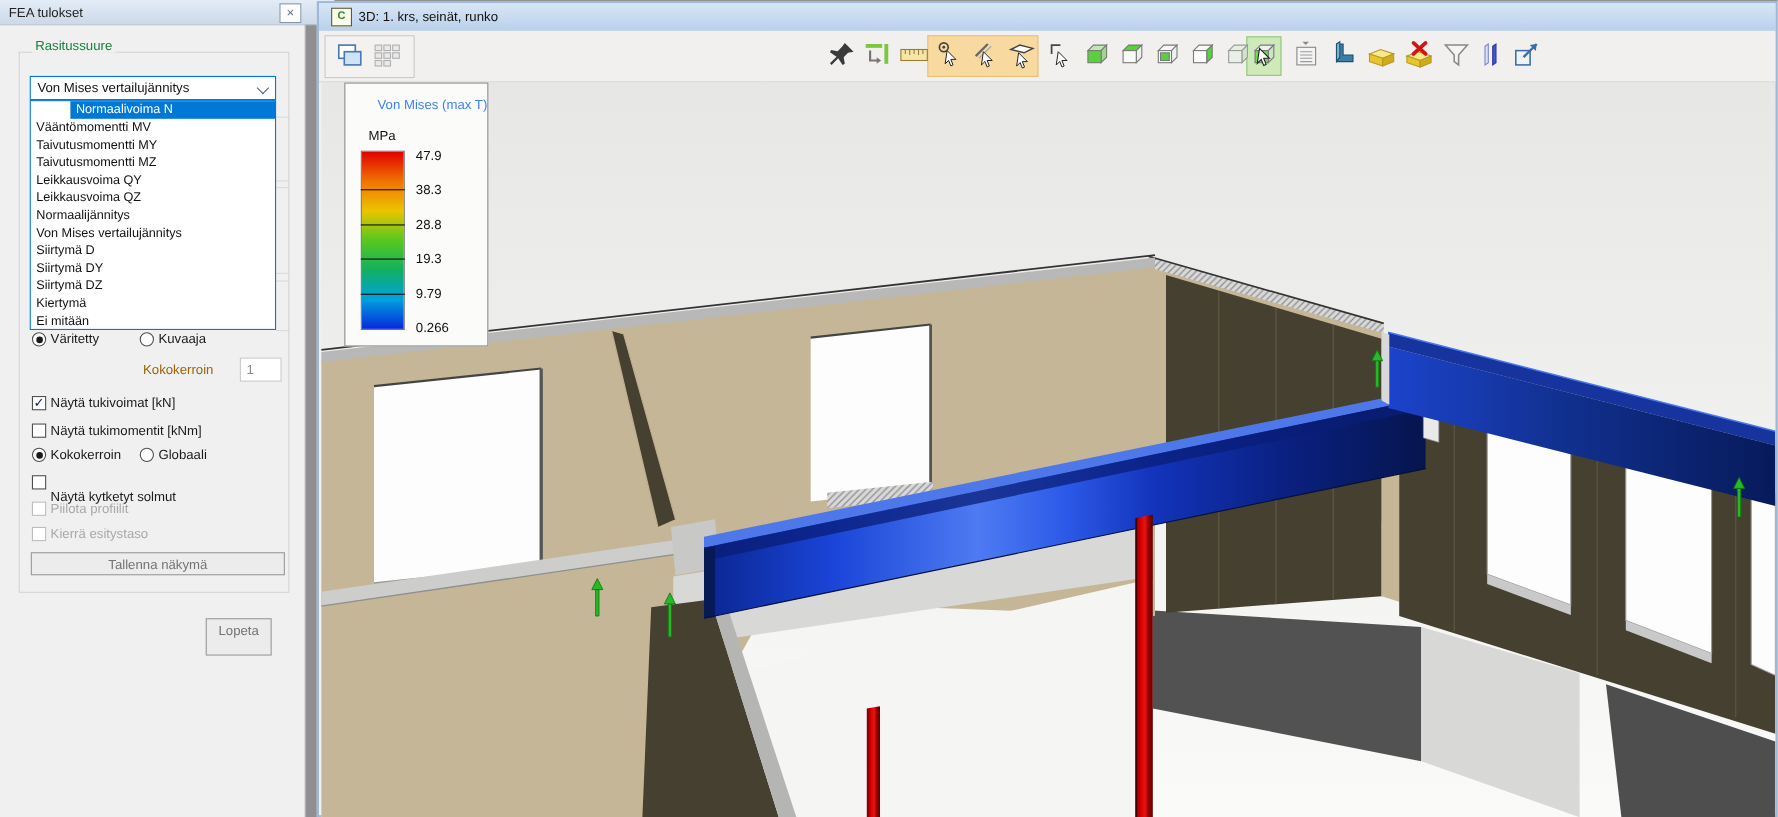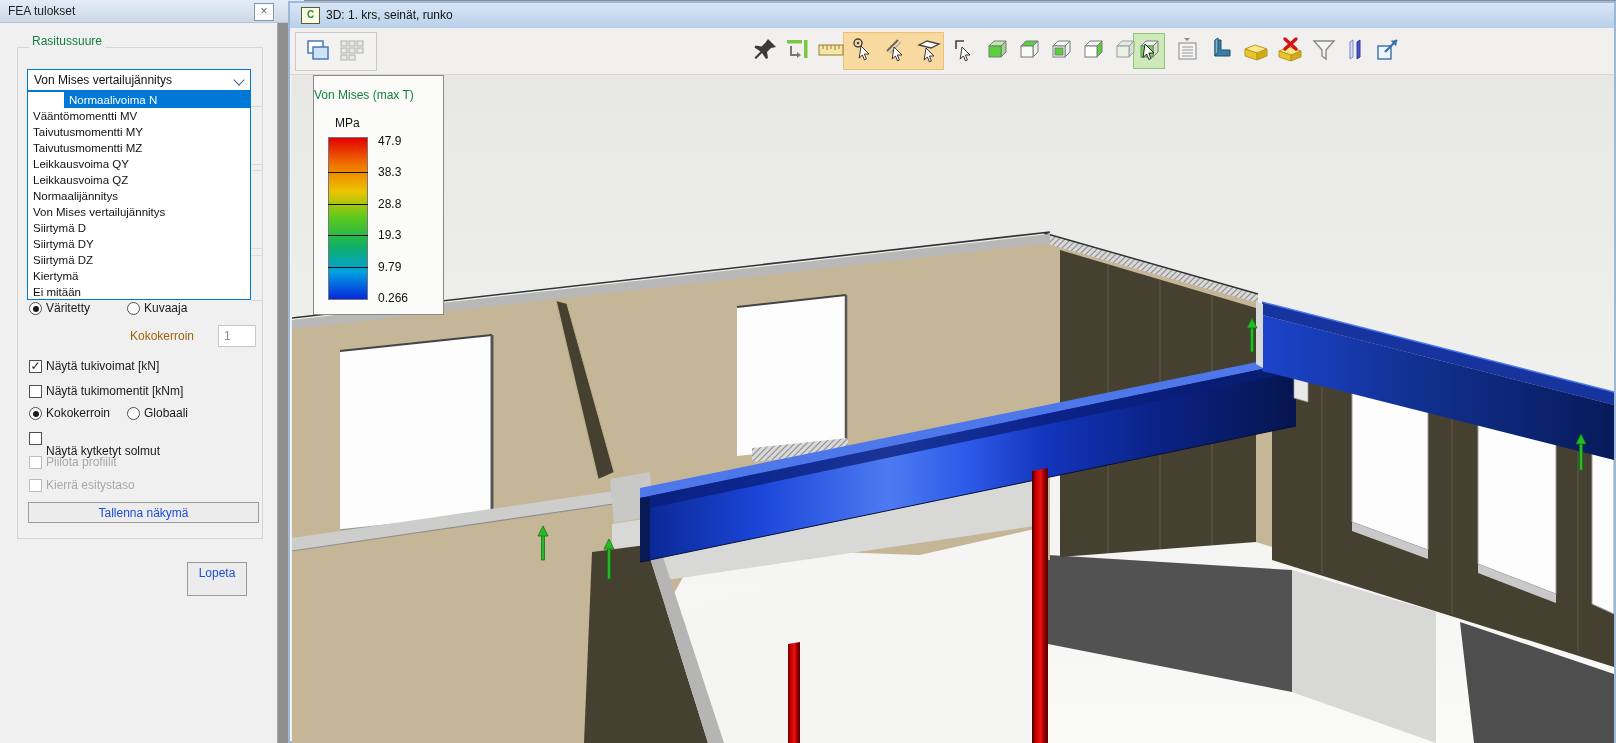--- a/index.html
+++ b/index.html
@@ -33,21 +33,21 @@
   .ctl-label{position:absolute;font-size:12px;color:#1a1a1a;white-space:nowrap;}
   .ctl-label.gray{color:#a16207;}
   .radio{position:absolute;width:13px;height:13px;border:1px solid #4f4f4f;border-radius:50%;background:#fff;box-sizing:border-box;}
   .radio.on::after{content:"";position:absolute;left:2.5px;top:2.5px;width:6px;height:6px;border-radius:50%;background:#1a1a1a;}
   .cbox{position:absolute;width:13px;height:13px;border:1px solid #4f4f4f;background:#fff;box-sizing:border-box;
     font-size:12px;line-height:11px;text-align:center;color:#12253a;}
   .disabled .cbox{border-color:#bdbdbd;}
   .disabled .ctl-label{color:#a9a9a9;}
   #scale-input{position:absolute;left:218px;top:325px;width:38px;height:22px;border:1px solid #c8c8c8;background:#fff;
     box-sizing:border-box;font-size:12px;color:#8a8a8a;padding:3px 0 0 5px;}
-  .btn{position:absolute;background:#ececec;border:1px solid #9a9a9a;font-size:12px;color:#1d4ed8;
+  .btn{position:absolute;background:#ececec;border:1px solid #9a9a9a;font-size:12px;color:#737373;
     text-align:center;box-sizing:border-box;}
   #btn-save{left:28px;top:502px;width:231px;height:21px;padding-top:3px;}
   #btn-quit{left:187px;top:562px;width:60px;height:34px;padding-top:3px;}
   
   #viewer{position:absolute;left:288px;top:1px;width:1328px;height:742px;background:#f1f0ef;
     border:2px solid #9db8d8;box-sizing:border-box;}
   #v-titlebar{position:absolute;left:0;top:0;width:100%;height:25px;
     background:linear-gradient(180deg,#d8e6f6,#b9d0ea);border-bottom:1px solid #98b4d4;}
   #v-icon{position:absolute;left:11px;top:4px;width:17px;height:15px;background:#fbfbe9;border:1px solid #5a5a34;
     font-size:10px;line-height:14px;text-align:center;color:#2e8a2e;font-weight:bold;}
@@ -55,21 +55,21 @@
   #v-toolbar{position:absolute;left:0;top:25px;width:100%;height:46px;background:#f1f0ef;border-bottom:1px solid #d6d5d3;}
   #tb-left{position:absolute;left:5px;top:4px;width:80px;height:37px;border:1px solid #c9c9c9;background:#f3f2f1;}
   .tbi{position:absolute;top:8px;width:28px;height:28px;}
   .tbi svg{width:28px;height:28px;display:block;}
   #hl-orange{position:absolute;left:553px;top:4px;width:101px;height:38px;background:#f8d9a0;border:1px solid #e9c177;box-sizing:border-box;}
   #hl-green{position:absolute;left:843px;top:5px;width:32px;height:36px;background:#cdeab8;border:1px solid #93c47e;box-sizing:border-box;}
   
   #scene{position:absolute;left:2px;top:72px;width:1322px;height:668px;}
   
   #legend{position:absolute;left:21px;top:0px;width:129px;height:238px;background:#fbfbfa;border:1px solid #8a8a8a;z-index:4;}
-  #legend-title{position:absolute;left:0;top:12px;width:100%;text-align:left;font-size:12px;color:#15803d;}
+  #legend-title{position:absolute;left:0;top:12px;width:100%;text-align:right;font-size:12px;color:#3b82f6;}
   #legend-unit{position:absolute;left:21px;top:40px;font-size:12px;color:#111;}
   #legend-bar{position:absolute;left:14px;top:61px;width:40px;height:163px;border:1px solid #777;box-sizing:border-box;}
   .lg-line{position:absolute;left:14px;width:40px;height:0;border-top:1.5px solid #111;}
   .lg-val{position:absolute;left:64px;font-size:12px;color:#111;}
 </style>
 </head>
 <body>
 
 <div id="dialog">
   <div id="dlg-titlebar">

